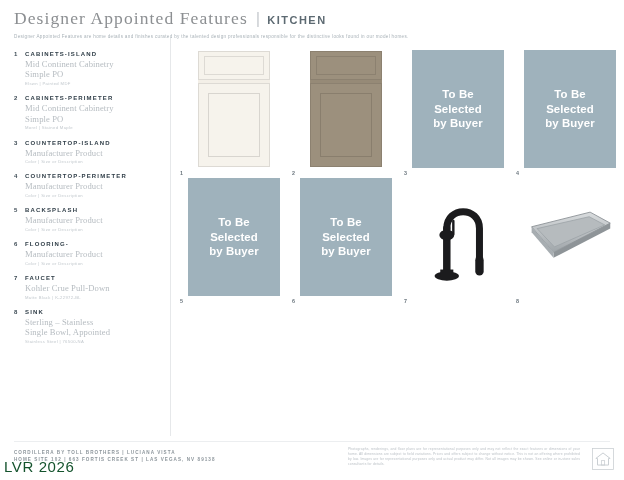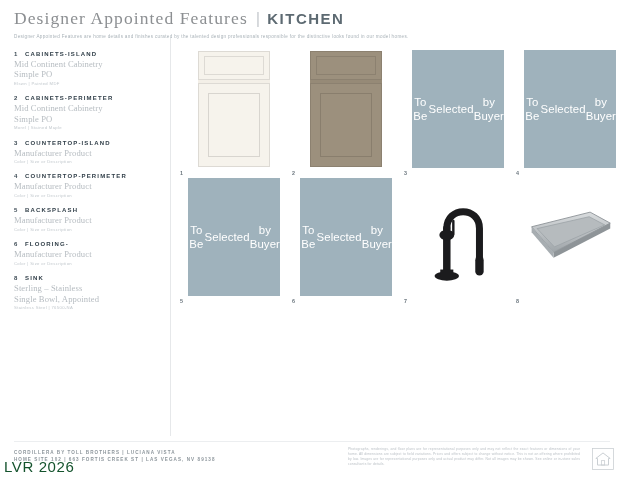--- a/index.html
+++ b/index.html
@@ -22,21 +22,21 @@
     font-weight: 400;
     white-space: nowrap;
   }
   .title-sep {
     color: #c8ccd0;
     font-size: 17px;
     margin: 0 7px 0 8px;
     font-weight: 300;
   }
   .title-sub {
-    font-size: 15px;
+    font-size: 11px;
     letter-spacing: 1.5px;
     font-weight: 700;
     color: #5d6a72;
   }
   .subtitle {
     margin-top: 5px;
     font-size: 4.6px;
     letter-spacing: 0.33px;
     color: #a9b2b8;
     white-space: nowrap;
@@ -55,21 +55,21 @@
     letter-spacing: .3px;
     line-height: 9px;
   }
   .spec-label {
     font-size: 6px;
     font-weight: 700;
     letter-spacing: 1.15px;
     color: #2f3d47;
     line-height: 9px;
   }
-  .spec-body { }
+  .spec-body { margin-left: 11px; }
   .spec-product {
     font-family: "Liberation Serif", serif;
     font-size: 8.6px;
     color: #b6bcc1;
     line-height: 10.4px;
     letter-spacing: .1px;
   }
   .spec-meta {
     font-size: 4.2px;
     color: #c2c8cd;
@@ -100,27 +100,27 @@
   .cell-num {
     position: absolute;
     left: 0; bottom: 2px;
     font-size: 5.4px;
     font-weight: 700;
     color: #6b767e;
     letter-spacing: .3px;
   }
   .tbd {
     width: 92px; height: 118px;
-    display: flex; flex-direction: row;
+    display: flex; flex-direction: column;
     align-items: center; justify-content: center;
     color: #ffffff;
     font-size: 11.4px;
-    font-weight: 400;
+    font-weight: 700;
     line-height: 14.5px;
-    text-align: center;
+    text-align: right;
     letter-spacing: .1px;
   }
 
   
   .door { width: 72px; height: 116px; position: relative; }
   .door .drawer {
     position: absolute; left: 0; top: 0; right: 0; height: 29px;
     border: 1px solid rgba(0,0,0,.10);
   }
   .door .panel {
@@ -242,20 +242,30 @@
         </div>
       </div>
       <div class="spec">
         <div class="spec-head">
           <span class="spec-num">6</span>
           <span class="spec-label">FLOORING-</span>
         </div>
         <div class="spec-body">
           <div class="spec-product">Manufacturer Product</div>
           <div class="spec-meta">Color  |  Size or Description</div>
+        </div>
+      </div>
+      <div class="spec">
+        <div class="spec-head">
+          <span class="spec-num">7</span>
+          <span class="spec-label">FAUCET</span>
+        </div>
+        <div class="spec-body">
+          <div class="spec-product">Kohler Crue Pull-Down</div>
+          <div class="spec-meta">Matte Black  |  K-22972-BL</div>
         </div>
       </div>
       <div class="spec">
         <div class="spec-head">
           <span class="spec-num">8</span>
           <span class="spec-label">SINK</span>
         </div>
         <div class="spec-body">
           <div class="spec-product">Sterling – Stainless</div>
           <div class="spec-product">Single Bowl, Appointed</div>

